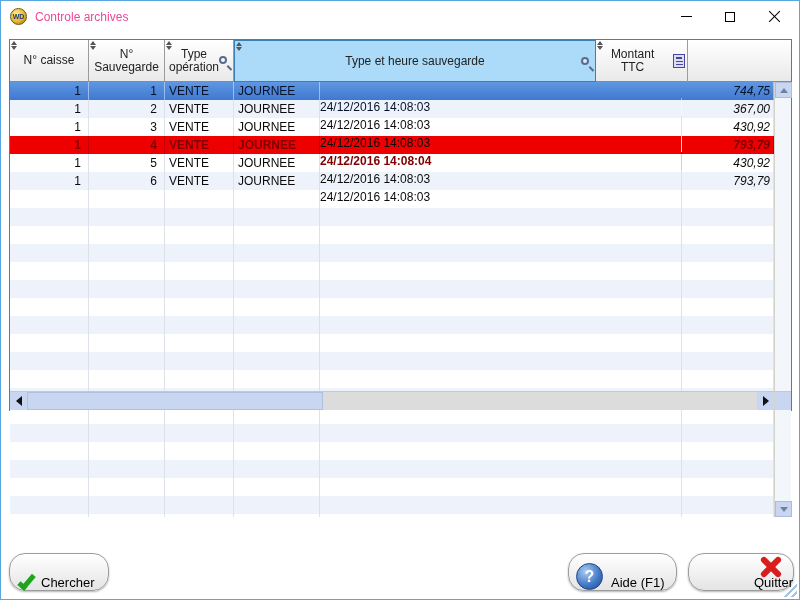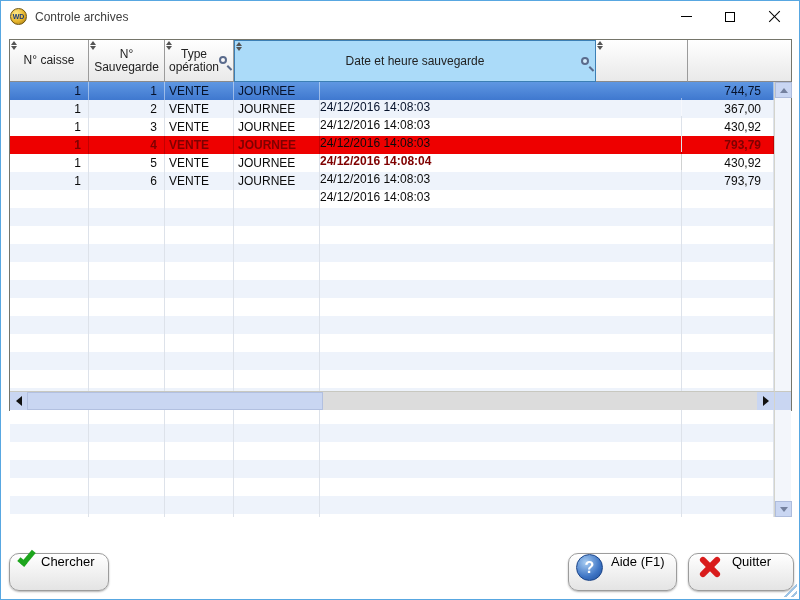--- a/index.html
+++ b/index.html
@@ -5,21 +5,21 @@
   * { margin:0; padding:0; box-sizing:border-box; }
   html,body { width:800px; height:600px; overflow:hidden; font-family:"Liberation Sans", sans-serif; }
   .window { position:relative; width:800px; height:600px; background:#ffffff; border:1px solid #58a7e1; }
 
   
   .titlebar { position:absolute; left:0; top:0; width:100%; height:31px; background:#ffffff; display:flex; align-items:center; }
   .app-icon { width:17px; height:17px; margin-left:9px; border-radius:50%;
     background:radial-gradient(circle at 35% 30%, #ffe98a, #e8b62c 55%, #9c7414);
     border:1px solid #6e5410; display:flex; align-items:center; justify-content:center;
     color:#1b3a78; font-size:7px; font-weight:bold; }
-  .title-text { margin-left:8px; font-size:12px; color:#404040; }
+  .title-text { margin-left:8px; font-size:12px; color:#ec4899; }
   .win-controls { position:absolute; right:3px; top:0; height:31px; display:flex; }
   .win-btn { width:44px; height:31px; display:flex; align-items:center; justify-content:center; }
   .glyph-min { width:11px; height:1px; background:#000; }
   .glyph-max { width:10px; height:10px; border:1px solid #000; }
   .glyph-close { position:relative; width:13px; height:13px; }
   .glyph-close::before,.glyph-close::after { content:""; position:absolute; left:-1px; top:6px; width:15px; height:1px; background:#000; }
   .glyph-close::before { transform:rotate(45deg); }
   .glyph-close::after { transform:rotate(-45deg); }
 
   
@@ -47,43 +47,43 @@
   .grid-row { display:flex; height:18px; line-height:18px; font-size:12px; color:#0b0b0b; }
   .grid-row.stripe { background:#eef3fb; }
   .grid-row.selected { background:linear-gradient(#5f97e2,#3f78cf); color:#06122b; }
   .grid-row.alert { background:#ee0000; color:#7e0000; font-weight:bold; }
   .cell { height:18px; overflow:hidden; white-space:nowrap; border-right:1px solid #dde2ea; }
   .grid-row.selected .cell { border-right-color:rgba(255,255,255,.45); }
   .grid-row.alert .cell { border-right-color:rgba(0,0,0,.18); }
   .cell.c0,.cell.c1 { text-align:right; padding-right:7px; }
   .cell.c2,.cell.c3 { text-align:left; padding-left:4px; }
   .cell.c4 { text-align:left; padding-right:6px;margin-top:16px; }
-  .cell.c5 { width:92px; text-align:right; padding-right:12px; }
+  .cell.c5 { width:92px; text-align:right; padding-right:3px;font-style:italic; }
 
   
   .vscroll { position:absolute; right:0; top:42px; width:17px; height:435px; background:#f3f6fb; border-left:1px solid #d4d4cc; }
   .vs-btn { position:absolute; left:0; width:17px; height:16px; background:#c9d6f2; border:1px solid #aebcdc; display:flex; align-items:center; justify-content:center; }
   .vs-up { top:0; } .vs-down { bottom:0; }
   .tri-up-sm { width:0; height:0; border-left:4px solid transparent; border-right:4px solid transparent; border-bottom:5px solid #74819e; }
   .tri-down-sm { width:0; height:0; border-left:4px solid transparent; border-right:4px solid transparent; border-top:5px solid #74819e; }
   .hscroll { position:absolute; left:0; bottom:0; width:764px; height:19px; background:#dcdcdc; border-top:1px solid #c8c8c0; }
   .hs-btn { position:absolute; top:0; width:17px; height:18px; background:#c9d6f2; display:flex; align-items:center; justify-content:center; }
   .hs-left { left:0; } .hs-right { right:0; }
   .tri-left { width:0; height:0; border-top:5px solid transparent; border-bottom:5px solid transparent; border-right:6px solid #111; }
   .tri-right { width:0; height:0; border-top:5px solid transparent; border-bottom:5px solid transparent; border-left:6px solid #111; }
   .hs-thumb { position:absolute; left:17px; top:0; width:296px; height:18px; background:#c9d6f2; border:1px solid #b2c0e0; }
   .sb-corner { position:absolute; right:0; bottom:0; width:17px; height:19px; background:#c9d6f2; border-left:1px solid #d4d4cc; border-top:1px solid #c8c8c0; }
 
   
-  .btn { position:absolute; top:552px; height:38px; border:1px solid #9c9c9c; border-radius:10px;
+  .btn { position:absolute; top:552px; height:38px; border:1px solid #9c9c9c; border-radius:16px;
     background:linear-gradient(#ffffff,#e4e4e4); box-shadow:0 1px 2px rgba(0,0,0,.3), inset 0 1px 0 #fff;
-    display:flex; align-items:flex-start; font-size:13px; color:#000; cursor:default; }
+    display:flex; align-items:flex-end; font-size:13px; color:#000; cursor:default; }
   .btn-chercher { left:8px; width:100px; }
   .btn-aide { left:567px; width:109px; }
-  .btn-quitter { left:687px; width:106px; }
+  .btn-quitter { left:687px; width:106px;flex-direction:column; }
   .check-icon { width:9px; height:18px; margin:-6px 10px 0 12px; border-right:5px solid #1da51d; border-bottom:5px solid #1da51d; transform:rotate(40deg); }
   .q-icon { width:27px; height:27px; margin-left:7px; margin-right:8px; border-radius:50%;
     background:radial-gradient(circle at 35% 30%, #a8cdf2, #3d74c4 60%, #1e4c96);
     border:1px solid #1a4488; color:#fff; font-weight:bold; font-size:16px; display:flex; align-items:center; justify-content:center; }
   .x-icon { position:relative; width:24px; height:24px; margin-left:9px; margin-right:10px; }
   .x-icon::before,.x-icon::after { content:""; position:absolute; left:-1px; top:10px; width:26px; height:6px; border-radius:3px; background:#d91c1c; }
   .x-icon::before { transform:rotate(45deg); }
   .x-icon::after { transform:rotate(-45deg); }
 
   
@@ -134,27 +134,31 @@
             <i class="td"></i>
           </span>
         <span class="hlabel" style="padding-right:12px;">Type opération</span>
         <span class="mag"></span>
       </div>
       <div class="hcell c4 selected">
         <span class="sort">
             <i class="tu"></i>
             <i class="td"></i>
           </span>
-        <span class="hlabel">Date et heure sauvegarde</span>
+        <span class="hlabel">Type et heure sauvegarde</span>
         <span class="mag"></span>
       </div>
       <div class="hcell c5">
         <span class="sort">
             <i class="tu"></i>
             <i class="td"></i>
+          </span>
+        <span class="hlabel">
+            <span>Montant TTC</span>
+            <span class="calc"></span>
           </span>
       </div>
       <div class="hstub"></div>
     </div>
 
     <div class="grid-body">
         <div class="grid-row selected">
           <div class="cell c0">1</div>
           <div class="cell c1">1</div>
           <div class="cell c2">VENTE</div>

